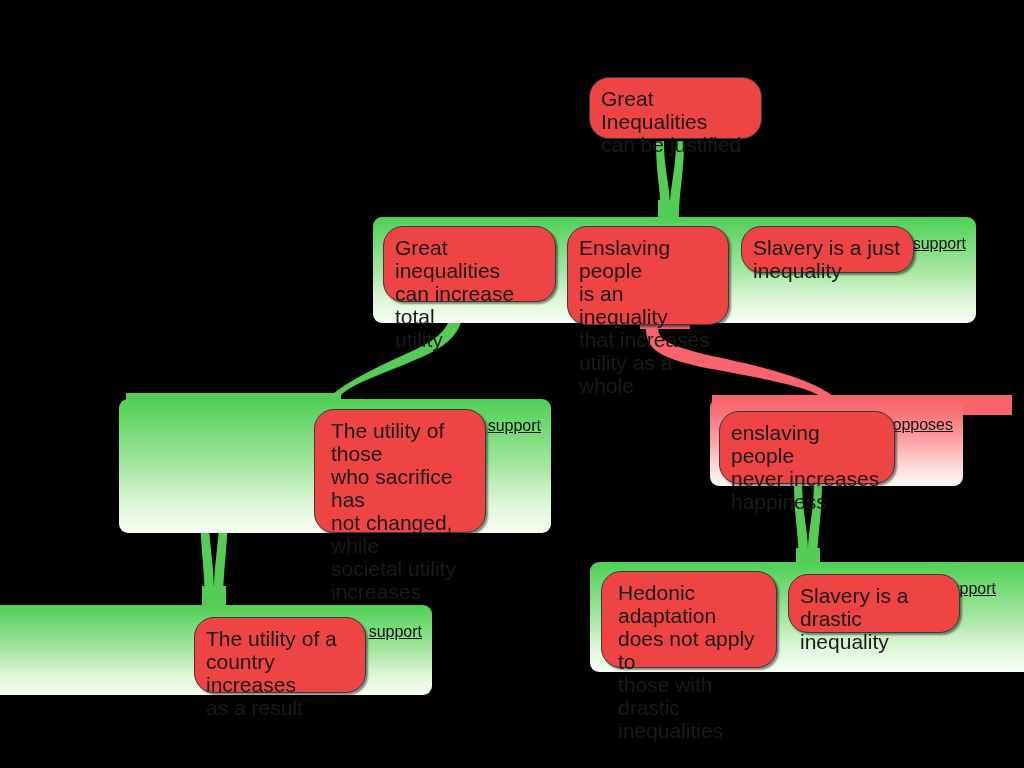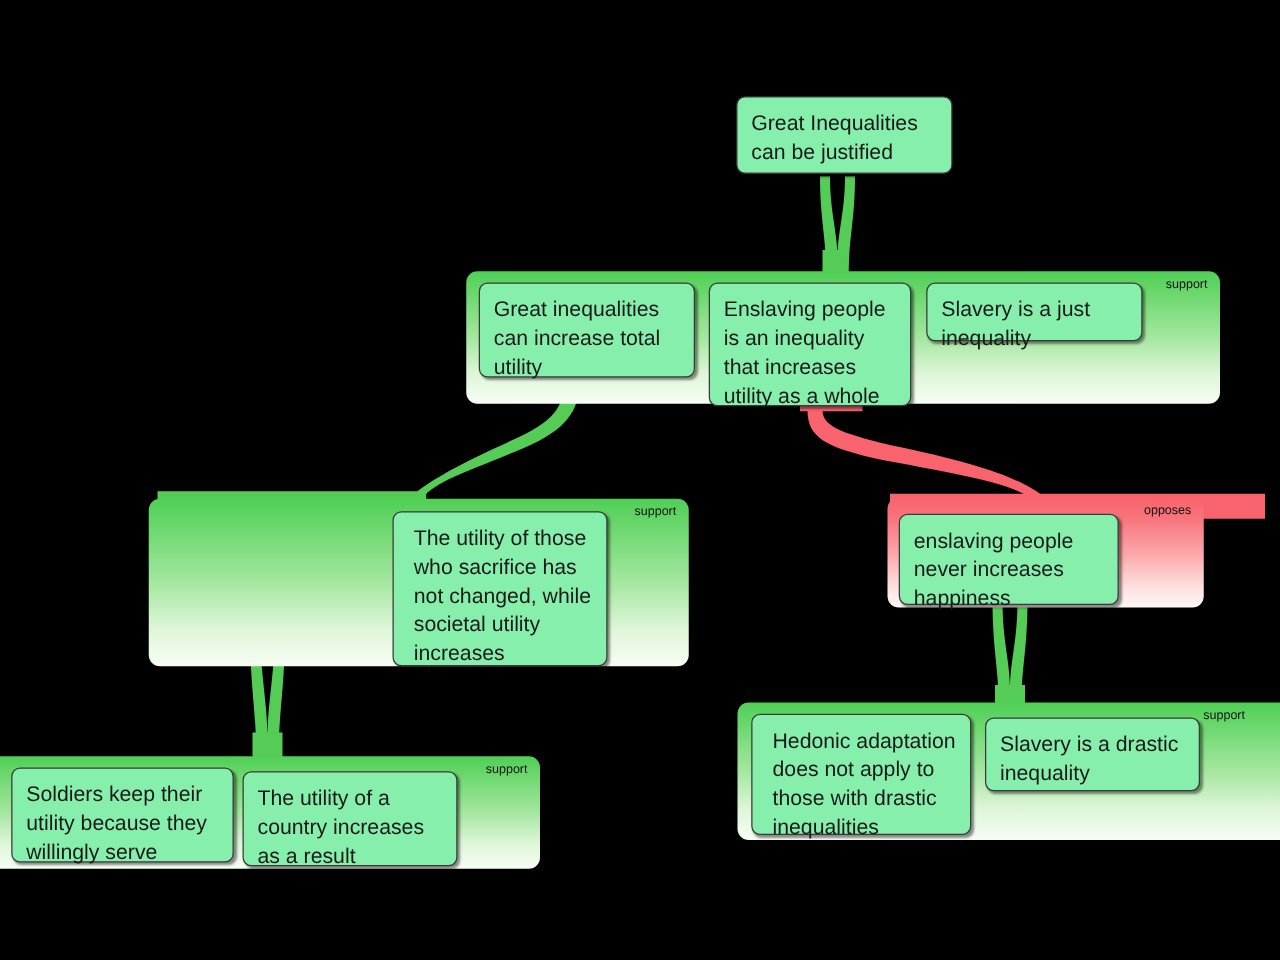--- a/index.html
+++ b/index.html
@@ -38,38 +38,39 @@
     box-sizing: border-box;
   }
   .group.support {
     background: linear-gradient(to bottom, #4fcf55 0%, #6dd86f 18%, #a8e8a3 52%, #dff6d9 78%, #f7fdf4 100%);
   }
   .group.opposes {
     background: linear-gradient(to bottom, #f8636d 0%, #f8737b 18%, #fba8ab 52%, #fddedd 80%, #fef8f8 100%);
   }
   .group-label {
     position: absolute;
-    top: 6px;
+    top: 19px;
     right: 10px;
-    font-size: 10px;
+    font-size: 16px;
     color: #111111;
     line-height: 1;
     white-space: nowrap;
+    text-decoration: underline;
   }
   
   .card {
     position: absolute;
     z-index: 3;
-    background: #86efac;
+    background: #ef4444;
     border: 1px solid #3a3a3a;
-    border-radius: 7px;
+    border-radius: 20px;
     box-sizing: border-box;
     box-shadow: 2px 2px 2px rgba(0,0,0,0.45);
     padding: 9px 11px 8px 11px;
-    font-size: 17px;
+    font-size: 21px;
     line-height: 23px;
     color: #1a1a1a;
   }
   .card-text {
     display: block;
     white-space: pre-line;
   }
 </style>
 </head>
 <body>
@@ -160,25 +161,20 @@
     <span class="card-text">The utility of those
 who sacrifice has
 not changed, while
 societal utility
 increases</span>
   </div>
 
   <div class="group support" style="left:-12px; top:605px; width:444px; height:90px;">
     <span class="group-label">support</span>
   </div>
-  <div class="card" style="left:9px; top:614px; width:178px; height:76px;">
-    <span class="card-text">Soldiers keep their
-utility because they
-willingly serve</span>
-  </div>
   <div class="card" style="left:194px; top:617px; width:172px; height:76px;">
     <span class="card-text">The utility of a
 country increases
 as a result</span>
   </div>
 
   <div class="group opposes" style="left:710px; top:398px; width:253px; height:88px;">
     <span class="group-label">opposes</span>
   </div>
   <div class="card" style="left:719px; top:411px; width:176px; height:73px;">

